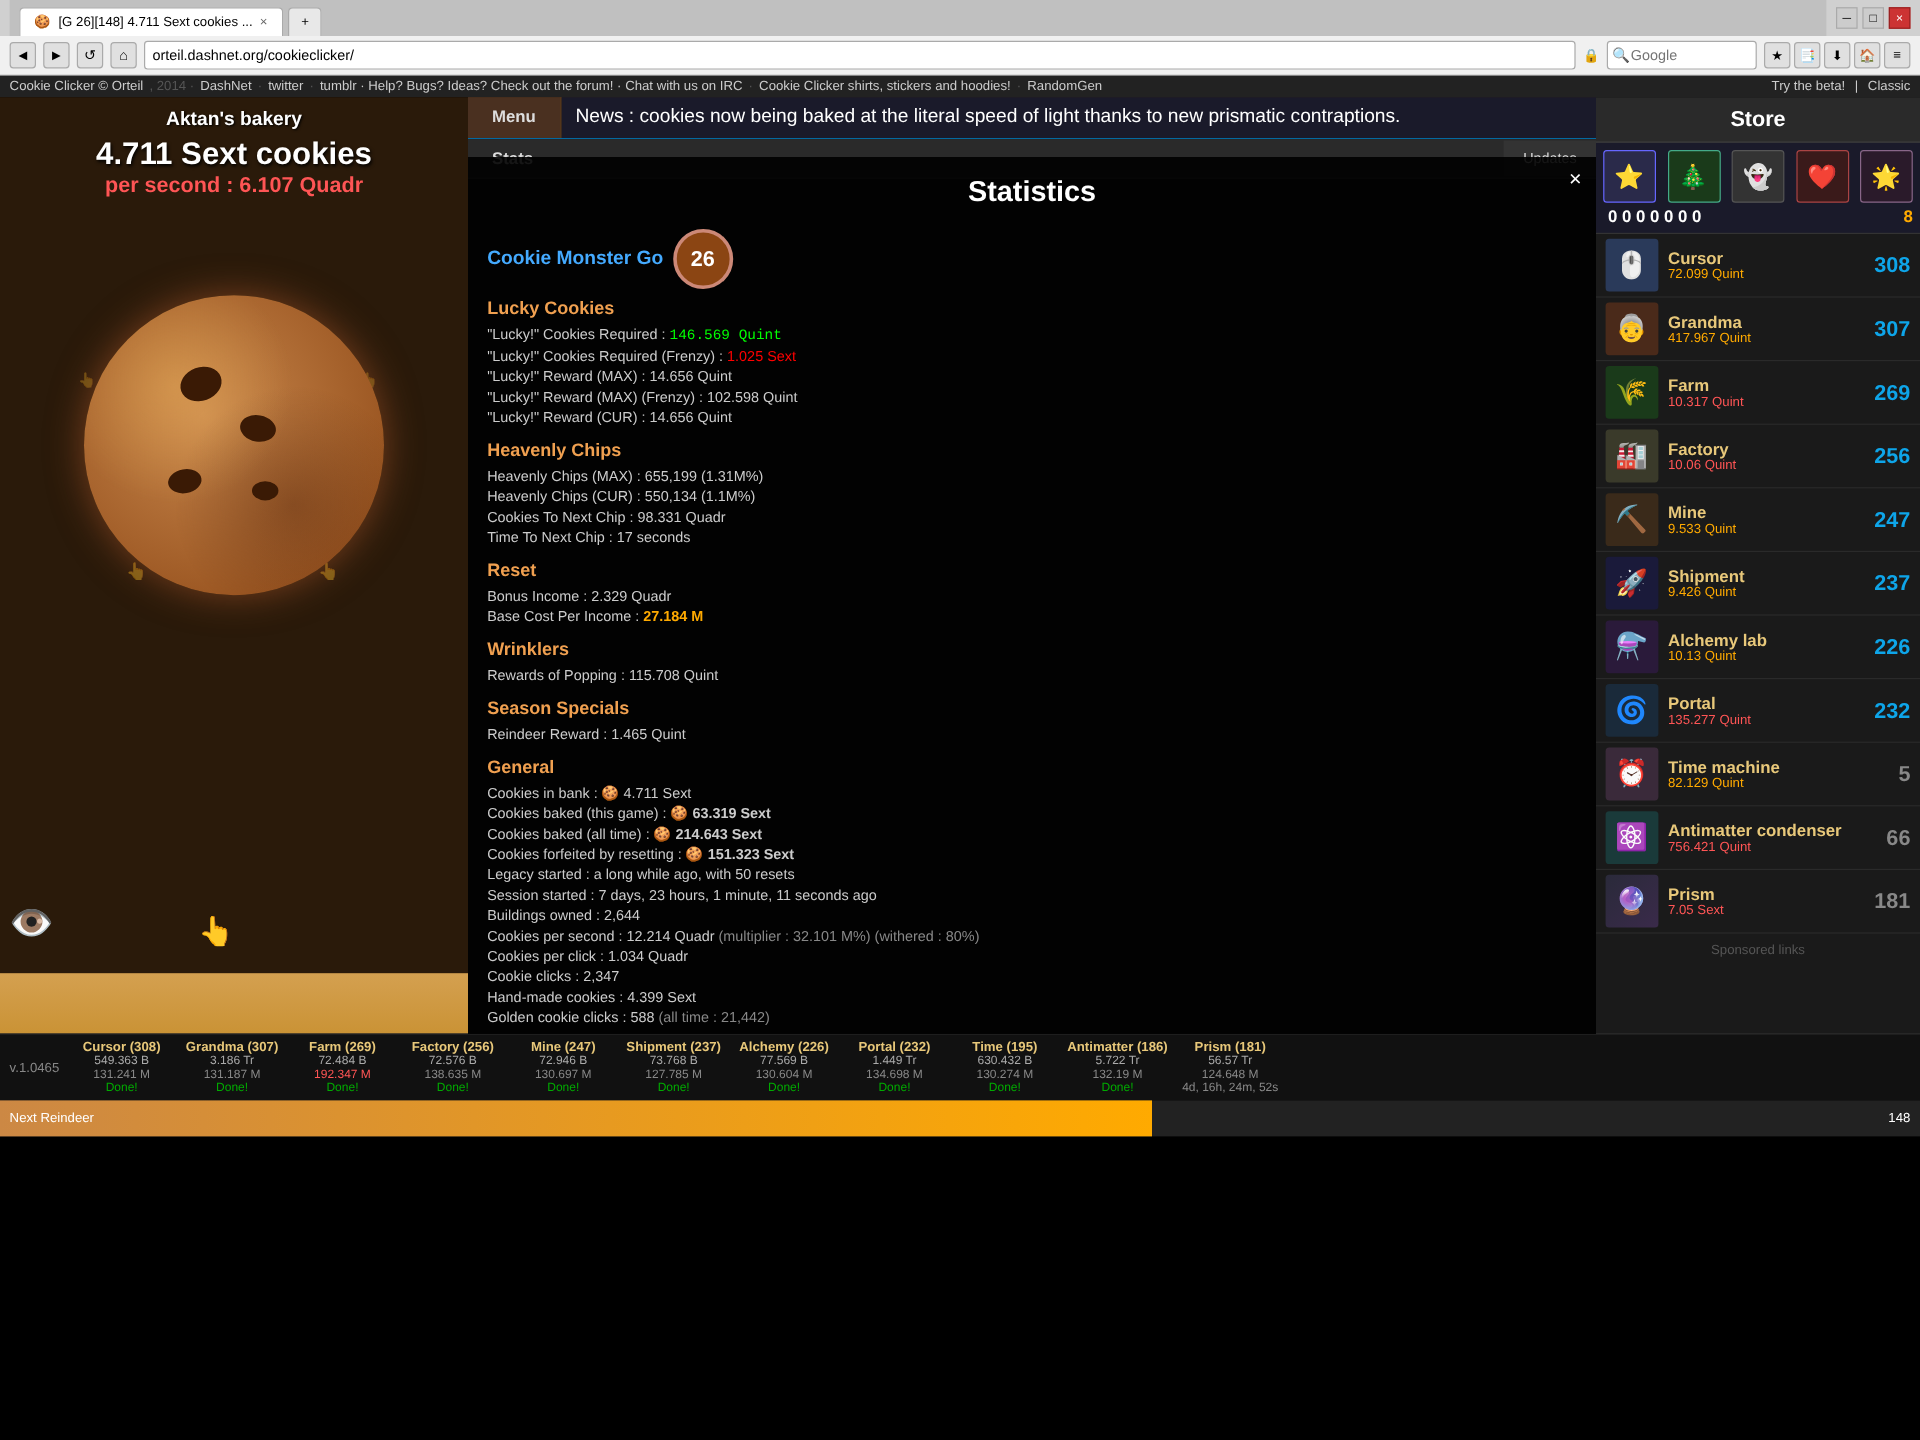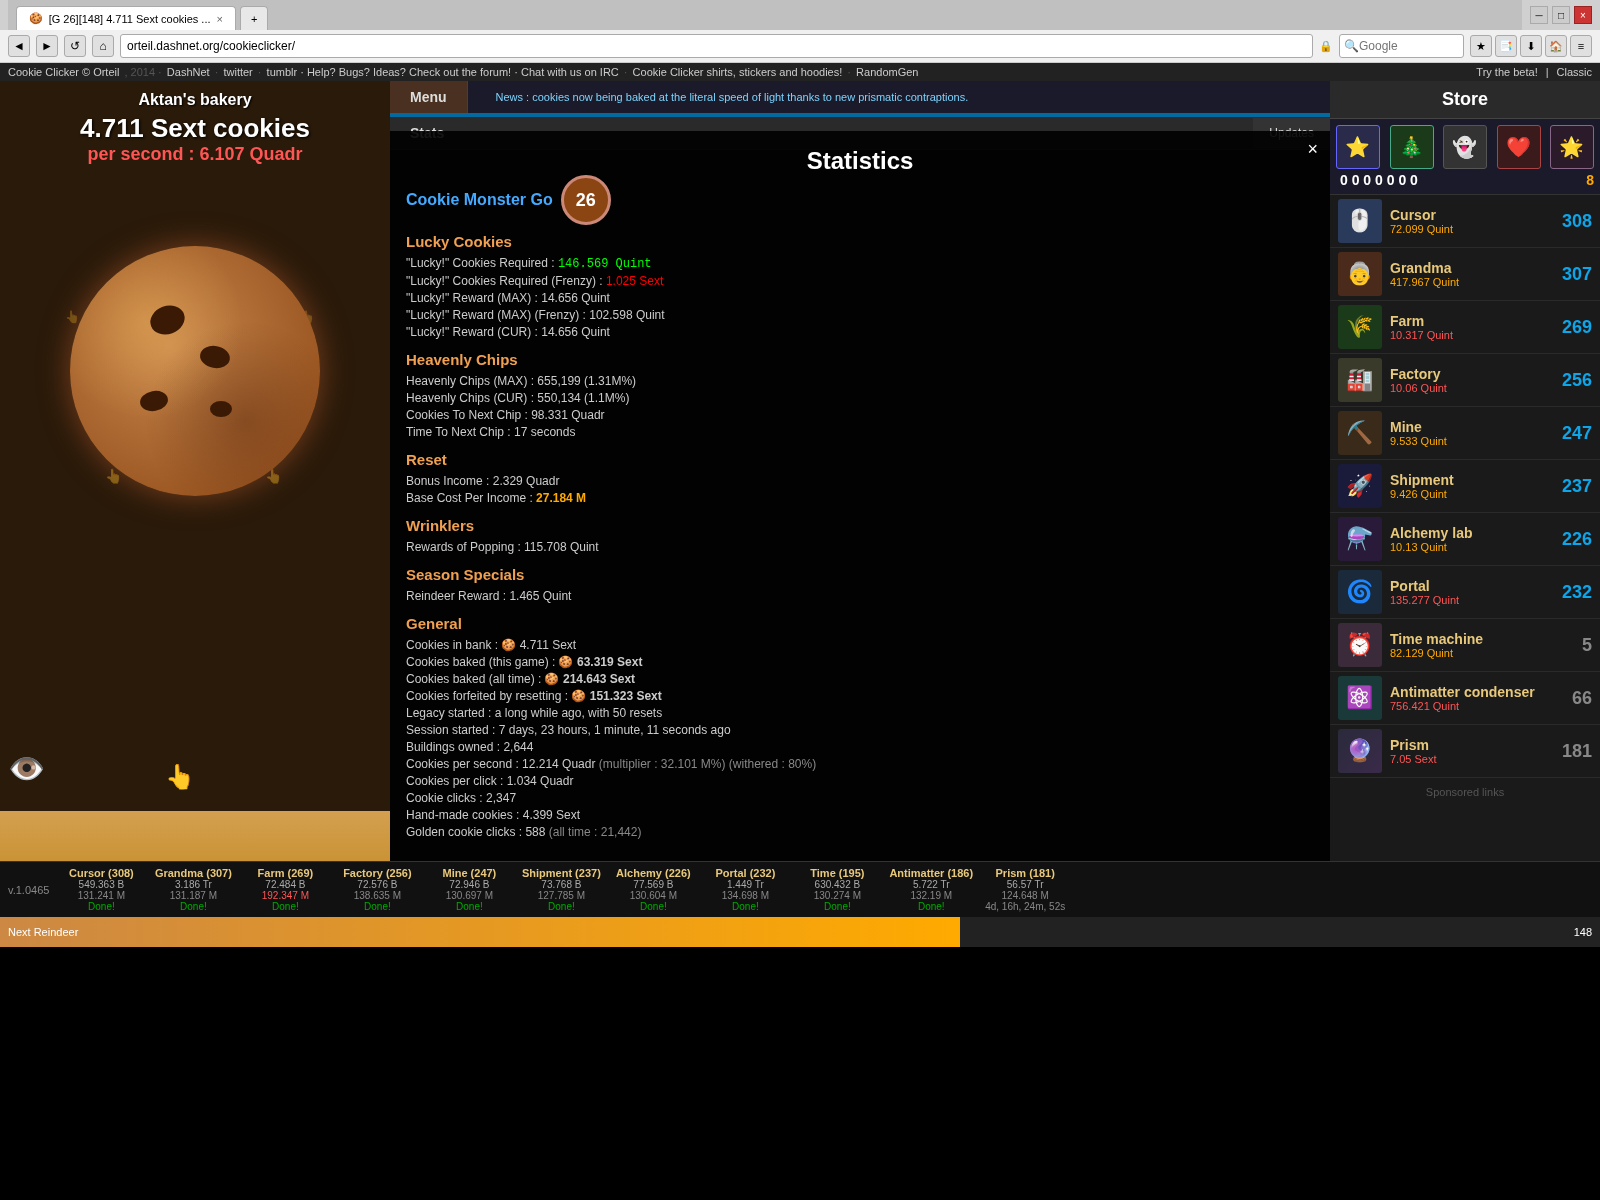--- a/index.html
+++ b/index.html
@@ -29,29 +29,29 @@
     .bakery-name { color: #fff; text-align: center; font-size: 16px; font-weight: bold; margin-top: 10px; text-shadow: 1px 1px 2px #000; }
     .cookie-count { color: #fff; text-align: center; font-size: 26px; font-weight: bold; margin-top: 4px; text-shadow: 1px 1px 3px #000; }
     .cps-display { color: #f55; text-align: center; font-size: 18px; font-weight: bold; }
     .big-cookie { width: 240px; height: 240px; border-radius: 50%; background: radial-gradient(circle at 40% 40%, #c8874c, #8b4513); cursor: pointer; position: relative; box-shadow: 0 0 30px rgba(200,100,50,0.5); }
     .cookie-bg { position: absolute; top: 0; left: 0; width: 100%; height: 100%; background: 
       radial-gradient(circle at 30% 30%, rgba(255,200,100,0.3) 0%, transparent 40%),
       radial-gradient(circle at 70% 70%, rgba(100,50,20,0.5) 0%, transparent 40%); border-radius: 50%; }
 
     
     .middle-panel { flex: 1; background: #1a1a1a; display: flex; flex-direction: column; height: 780px; position: relative; }
-    .menu-stats-bar { display: flex; background: #3d2b1a; border-bottom: 4px solid #0369a1; }
+    .menu-stats-bar { display: flex; background: #3d2b1a; border-bottom: 1px solid #0369a1; }
     .menu-tab { padding: 8px 20px; color: #ddd; cursor: pointer; font-weight: bold; font-size: 14px; background: #4a3020; border-right: 1px solid #5a3a1a; }
-    .news-bar { flex: 1; background: #1a1a2a; padding: 8px 28px; color: #7dd3fc; font-size: 11px; display: flex; align-items: center; }
+    .news-bar { flex: 1; background: #1a1a2a; padding: 8px 12px; color: #ffffff; font-size: 16px; display: flex; align-items: center; }
     .stats-tab { padding: 8px 20px; color: #ddd; cursor: pointer; font-weight: bold; font-size: 14px; }
     .updates-btn { padding: 8px 16px; color: #ddd; cursor: pointer; margin-left: auto; background: #333; }
 
     
     .stats-overlay { position: absolute; top: 50px; left: 0; right: 0; bottom: 0; background: rgba(0,0,0,0.9); z-index: 10; overflow-y: auto; padding: 16px; color: #ddd; }
-    .stats-title { color: #fff; font-size: 24px; font-weight: bold; text-align: center; }
+    .stats-title { color: #fff; font-size: 24px; font-weight: bold; text-align: center; margin-bottom: 16px; }
     .stats-close { position: absolute; top: 8px; right: 12px; color: #fff; font-size: 18px; cursor: pointer; }
     .stats-section { margin-bottom: 12px; }
     .stats-section-title { color: #f0a050; font-size: 15px; font-weight: bold; margin-bottom: 6px; }
     .stats-row { margin-bottom: 3px; font-size: 12px; color: #ccc; }
     .stats-val-green { color: #0f0; font-family: Liberation Mono, monospace; }
     .stats-val-red { color: #f00; }
     .stats-val-orange { color: #fa0; font-weight: bold; }
     .cookie-monster-header { color: #4af; font-size: 16px; font-weight: bold; margin-bottom: 8px; display: flex; align-items: center; gap: 8px; }
     .cm-badge { background: #8b4513; border-radius: 50%; width: 50px; height: 50px; display: flex; align-items: center; justify-content: center; font-size: 18px; font-weight: bold; color: #fff; border: 3px solid #c87; }
 

